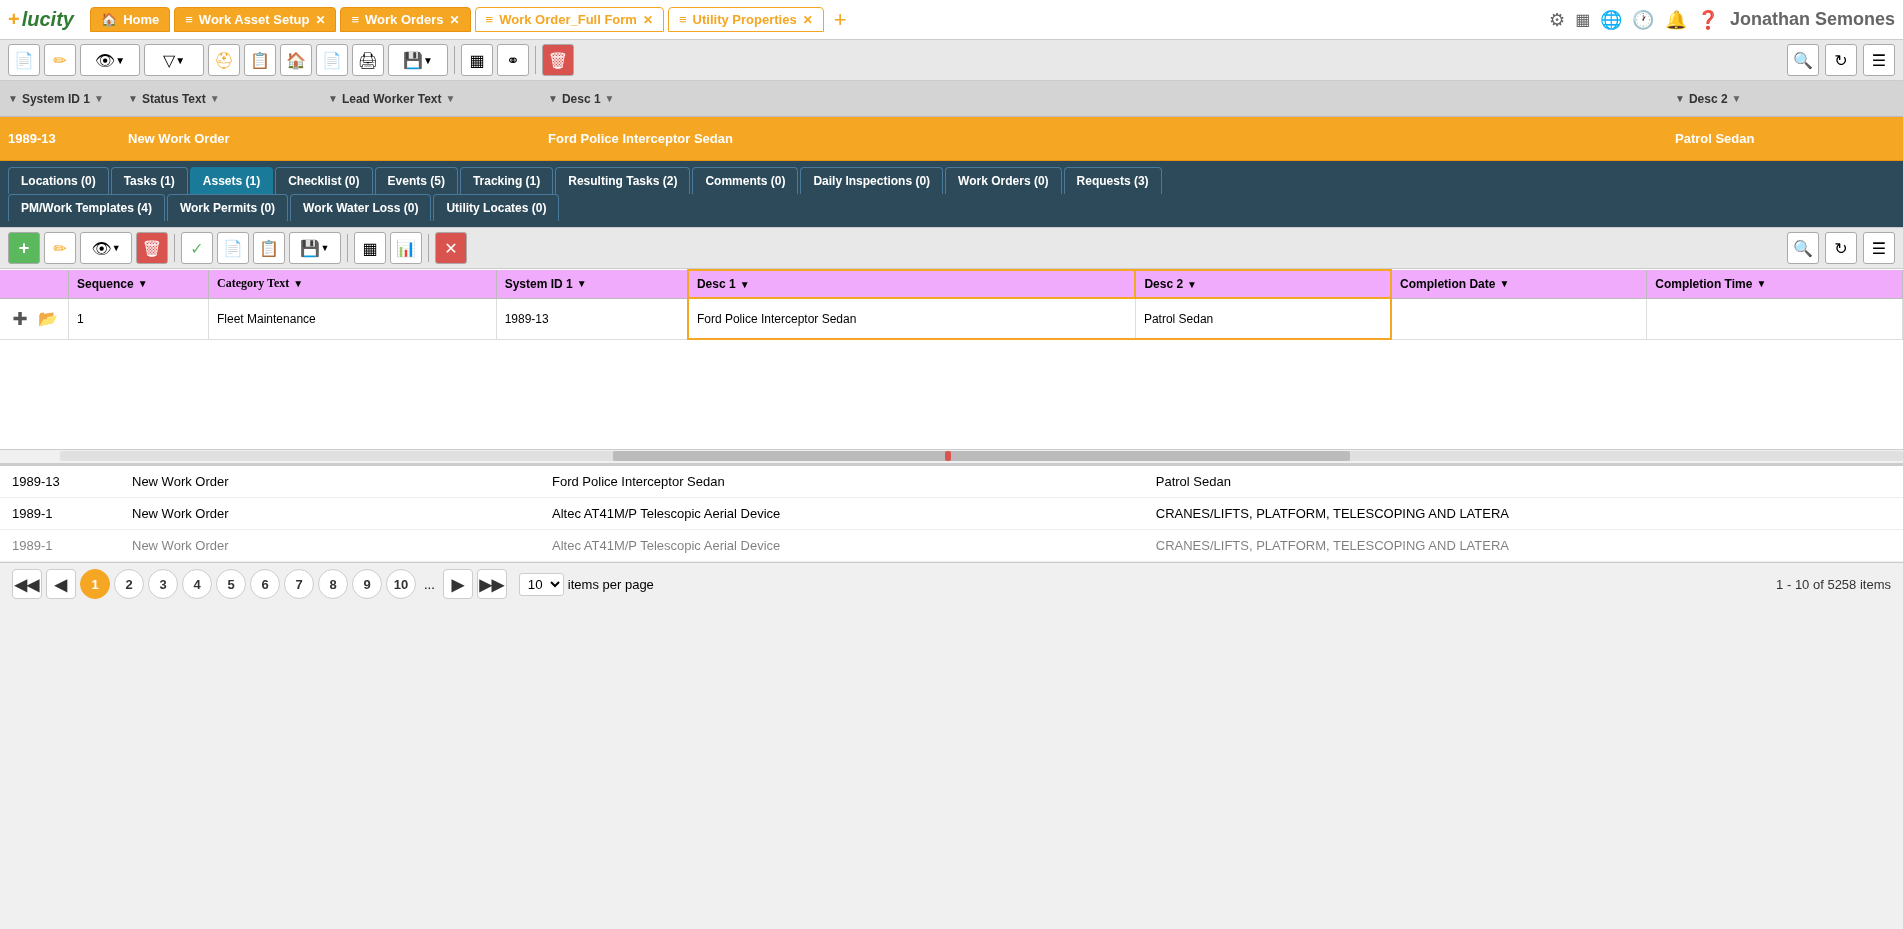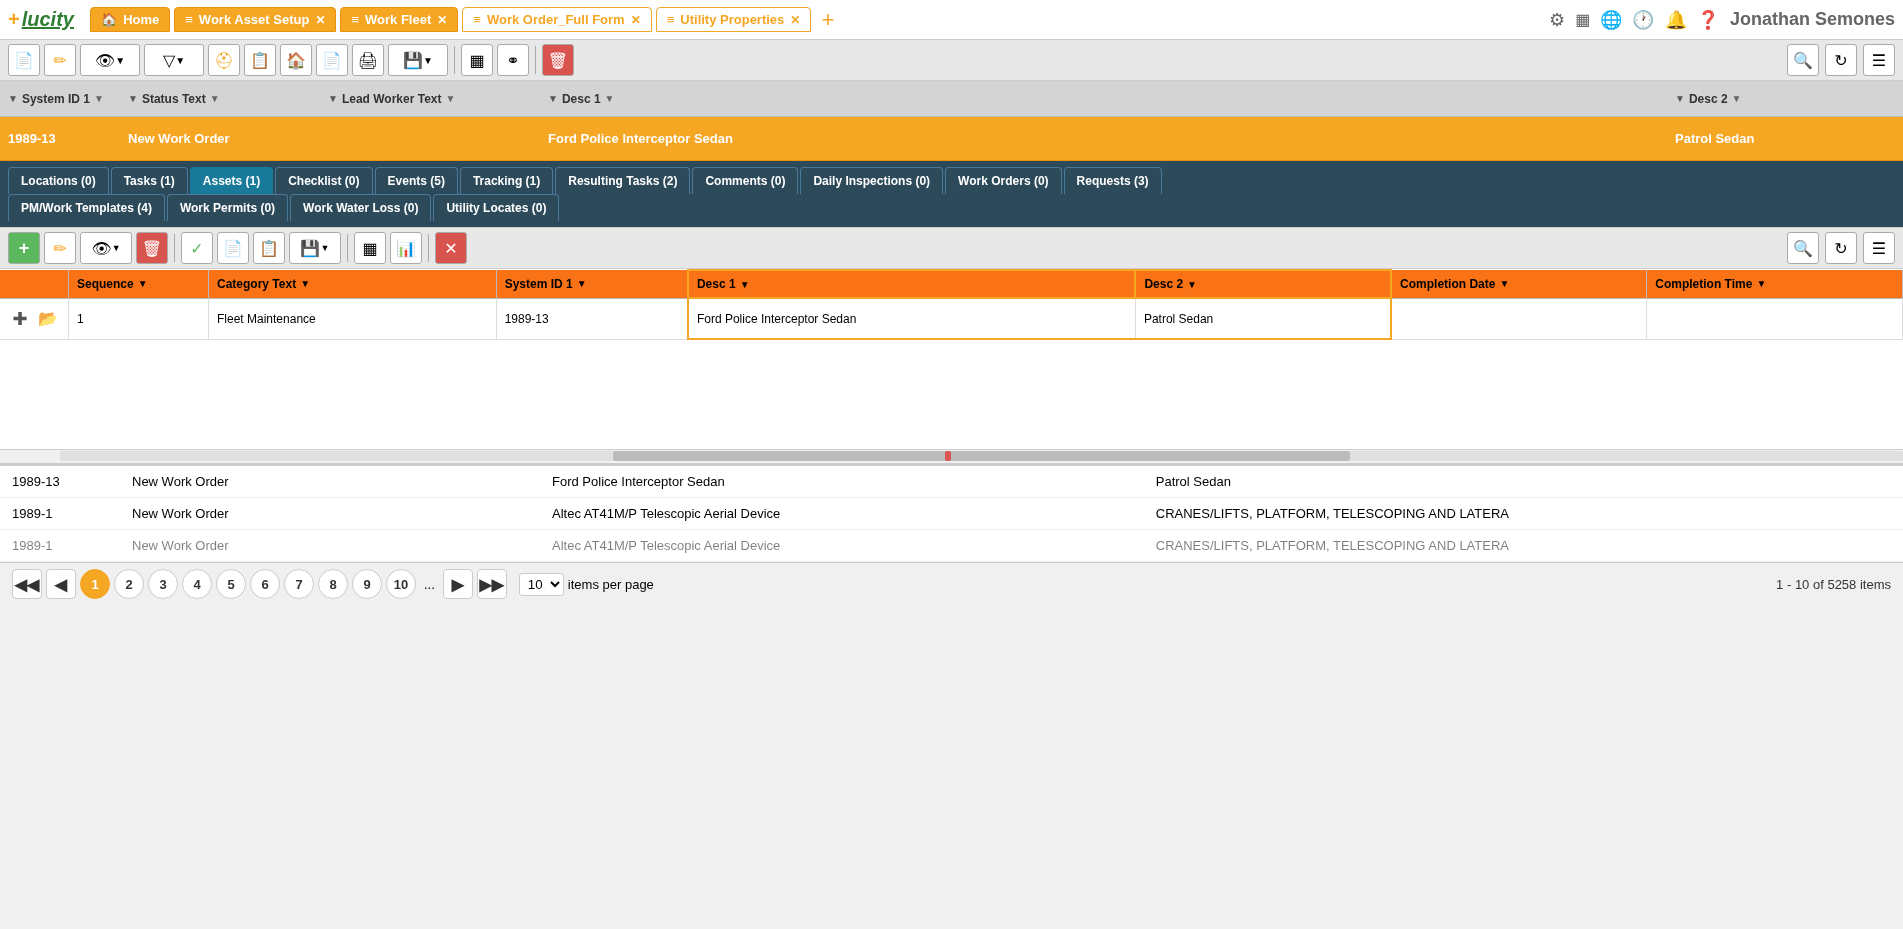--- a/index.html
+++ b/index.html
@@ -13,21 +13,21 @@
       border-bottom: 1px solid #ccc;
       padding: 4px 8px;
       height: 40px;
     }
     #logo {
       display: flex;
       align-items: center;
       margin-right: 16px;
     }
     #logo .plus { color: #f5a623; font-size: 20px; font-weight: bold; margin-right: 2px; }
-    #logo .name { color: #2e7d32; font-size: 22px; font-weight: bold; font-style: italic; text-decoration: underline; }
+    #logo .name { color: #2e7d32; font-size: 22px; font-weight: bold; font-style: italic; }
     .tabs-nav {
       display: flex;
       align-items: center;
       gap: 4px;
       flex: 1;
     }
     .nav-tab {
       display: flex;
       align-items: center;
       padding: 4px 10px;
@@ -183,21 +183,21 @@
       display: flex;
       align-items: center;
       gap: 4px;
     }
     .inner-table {
       width: 100%;
       border-collapse: collapse;
       font-size: 12px;
     }
     .inner-table thead tr {
-      background: #f97316;
+      background: #f0abfc;
     }
     .inner-table thead th {
       padding: 6px 8px;
       text-align: left;
       font-weight: bold;
       border-right: 1px solid #bbb;
       border-bottom: 1px solid #bbb;
       white-space: nowrap;
     }
     .inner-table thead th .th-content {
@@ -305,21 +305,21 @@
       <span>🏠</span>
       <span>Home</span>
     </div>
     <div class="nav-tab work-asset">
       <span>≡</span>
       <span>Work Asset Setup</span>
       <span class="close-x">✕</span>
     </div>
     <div class="nav-tab work-orders">
       <span>≡</span>
-      <span>Work Fleet</span>
+      <span>Work Orders</span>
       <span class="close-x">✕</span>
     </div>
     <div class="nav-tab work-order-full">
       <span>≡</span>
       <span>Work Order_Full Form</span>
       <span class="close-x" style="color:#f5a623;">✕</span>
     </div>
     <div class="nav-tab editable">
       <span>≡</span>
       <span>Utility Properties</span>
@@ -509,21 +509,21 @@
   <table class="inner-table">
     <thead>
       <tr>
         <th style="width:60px;"></th>
         <th>
           <div class="th-content">
             <span>Sequence</span>
             <span style="font-size:10px;">▼</span>
           </div>
         </th>
-        <th style="min-width:180px;">
+        <th style="min-width:180px;font-family:Liberation Serif, serif;">
           <div class="th-content">
             <span>Category Text</span>
             <span style="font-size:10px;">▼</span>
           </div>
         </th>
         <th style="min-width:120px;">
           <div class="th-content">
             <span>System ID 1</span>
             <span style="font-size:10px;">▼</span>
           </div>

